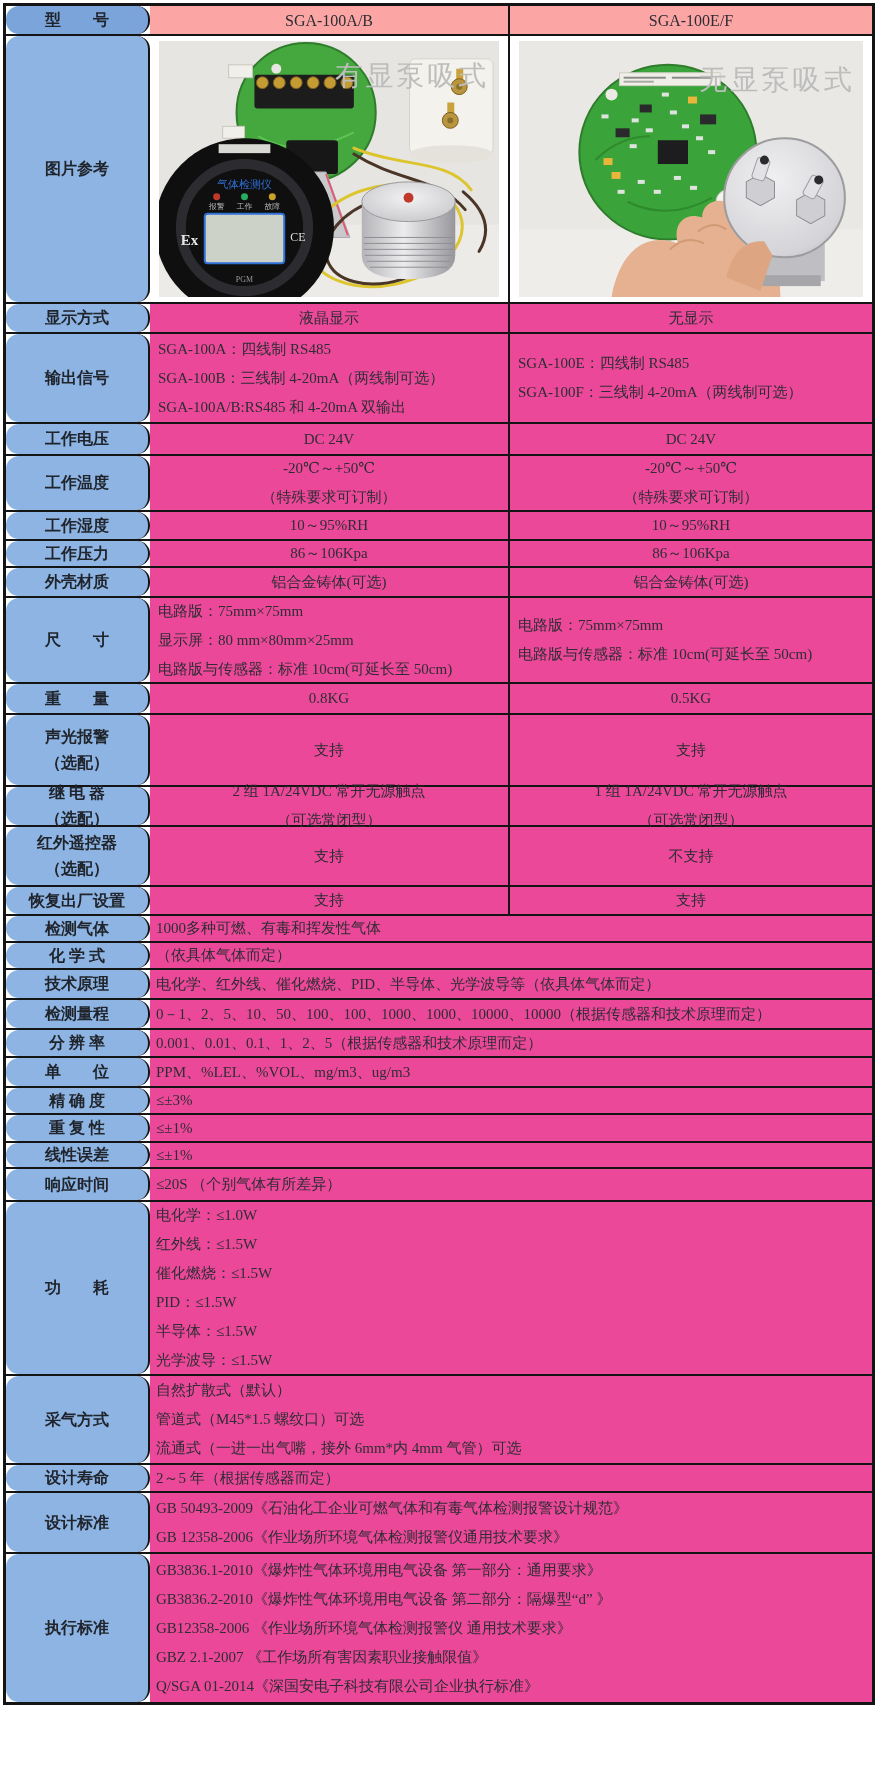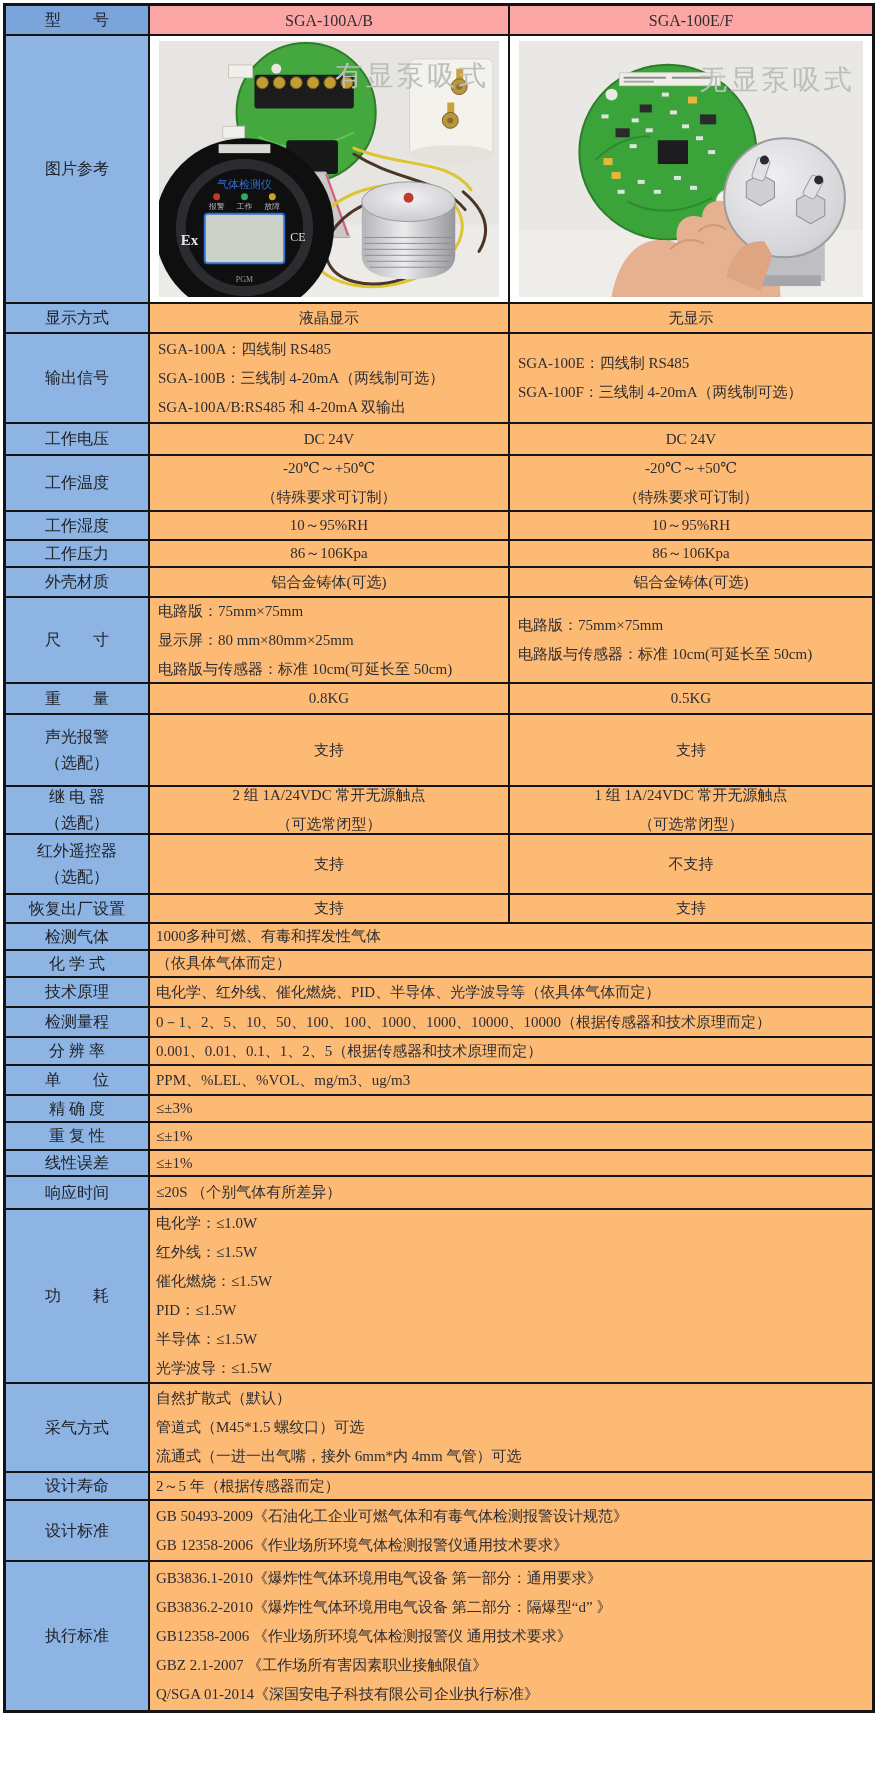--- a/index.html
+++ b/index.html
@@ -12,25 +12,25 @@
   .sheet { padding: 3px 6px 4px 3px; }
   .table { width: 872px; border: 3px solid #141414; }
   .row { display: flex; }
   .row + .row { border-top: 2px solid #141414; }
   .lab {
     flex: 0 0 144px;
     background: #8db4e2;
     border-right: 2px solid #141414;
     display: flex; flex-direction: column;
     align-items: center; justify-content: center;
-    font-weight: normal; font-size: 16px; color: #20242c;
-    line-height: 26px; text-align: center;
+    font-weight: bold; font-size: 16px; color: #20242c;
+    line-height: 26px; text-align: center; border-radius: 13px;
   }
   .val {
-    background: #fdba74;
+    background: #ec4899;
     display: flex; flex-direction: column; justify-content: center;
     font-size: 15px; line-height: 29px;
   }
   .c1 { flex: 0 0 360px; border-right: 2px solid #141414; }
   .c2 { flex: 1 1 auto; }
   .merged { flex: 1 1 auto; align-items: flex-start; padding-left: 6px; text-align: left; }
   .center .val { align-items: center; text-align: center; }
   .leftcells .val { align-items: flex-start; padding-left: 8px; text-align: left; }
   .header .lab { background: #7ba5da; }
   .header .val { background: #fca5a5; align-items: center; justify-content: center; font-size: 16px; }
@@ -346,21 +346,21 @@
       <div class="line">（选配）</div>
     </div>
     <div class="val c1">
           <div class="line">支持</div>
         </div>
     <div class="val c2">
           <div class="line">支持</div>
         </div>
   </div>
 
-  <div class="row center" style="height:48px">
+  <div class="row center" style="height:40px">
     <div class="lab">
       <div class="line">继 电 器</div>
       <div class="line">（选配）</div>
     </div>
     <div class="val c1">
       <div class="line">2 组 1A/24VDC 常开无源触点</div>
       <div class="line">（可选常闭型）</div>
     </div>
     <div class="val c2">
       <div class="line">1 组 1A/24VDC 常开无源触点</div>

